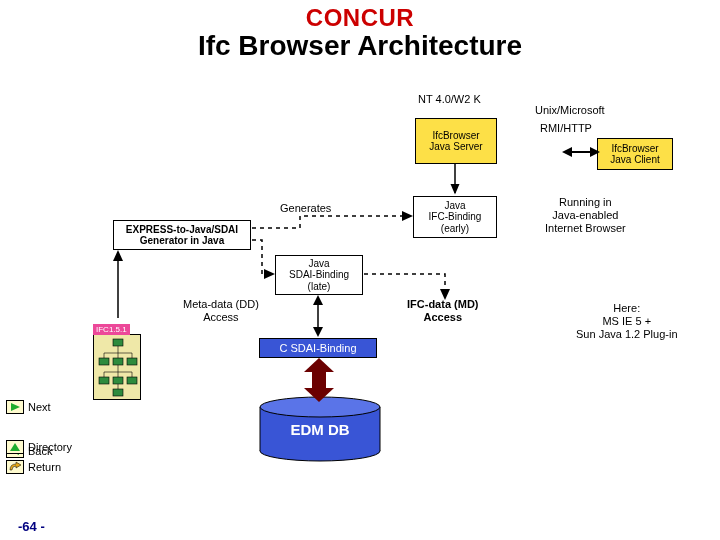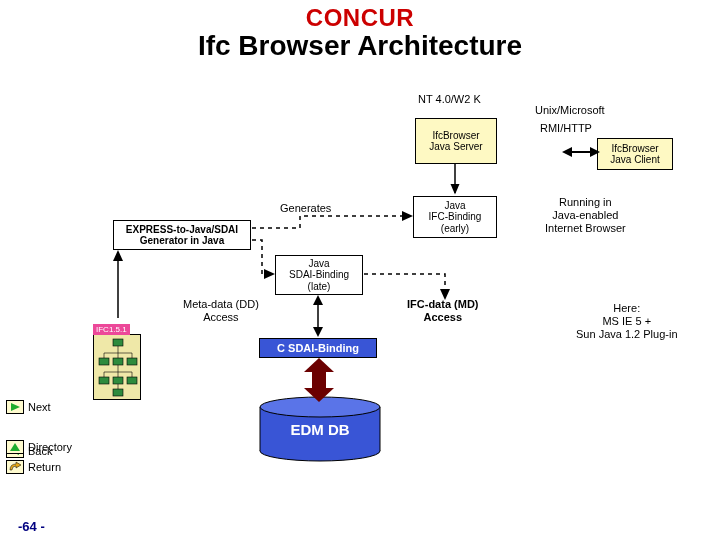--- a/index.html
+++ b/index.html
@@ -9,23 +9,23 @@
     background: #fff;
     font-family: Arial, Helvetica, sans-serif;
     position: relative;
     overflow: hidden;
   }
   .title1, .title2 { text-align: center; font-weight: 900; }
   .title1 { color: #c00; font-size: 24px; margin-top: 4px; letter-spacing: 0.5px; font-family: "Arial Black", Arial, sans-serif; }
   .title2 { color: #000; font-size: 28px; font-weight: 800; margin-top: -2px; }
   .label { position: absolute; font-size: 11px; color: #000; text-align: center; line-height: 1.15; white-space: nowrap; }
   .box { position: absolute; font-size: 10px; text-align: center; display: flex; align-items: center; justify-content: center; line-height: 1.15; }
-  .redbox { background: #fef9c3; border: 1px solid #000; }
+  .redbox { background: #fde047; border: 1px solid #000; }
   .whitebox { background: #fff; border: 1px solid #000; padding: 2px 4px; }
-  .bluebox { background: #3955d6; color: #fff; border: 1px solid #000; font-weight: 700; }
+  .bluebox { background: #3955d6; color: #fff; border: 1px solid #000; font-weight: 400; }
   .abs { position: absolute; }
   .plainlabel { font-size: 11px; }
   svg.overlay { position: absolute; left: 0; top: 0; width: 720px; height: 540px; pointer-events: none; }
   .nav { position: absolute; left: 6px; font-size: 11px; display: flex; align-items: center; gap: 4px; cursor: pointer; }
   .nav .ic { width: 18px; height: 14px; flex: 0 0 18px; display: inline-block; }
   .slidenum { position: absolute; left: 18px; bottom: 6px; font-size: 13px; font-weight: 700; color: #000080; }
   .note { position: absolute; font-size: 11px; text-align: center; line-height: 1.2; }
 </style>
 </head>
 <body>

